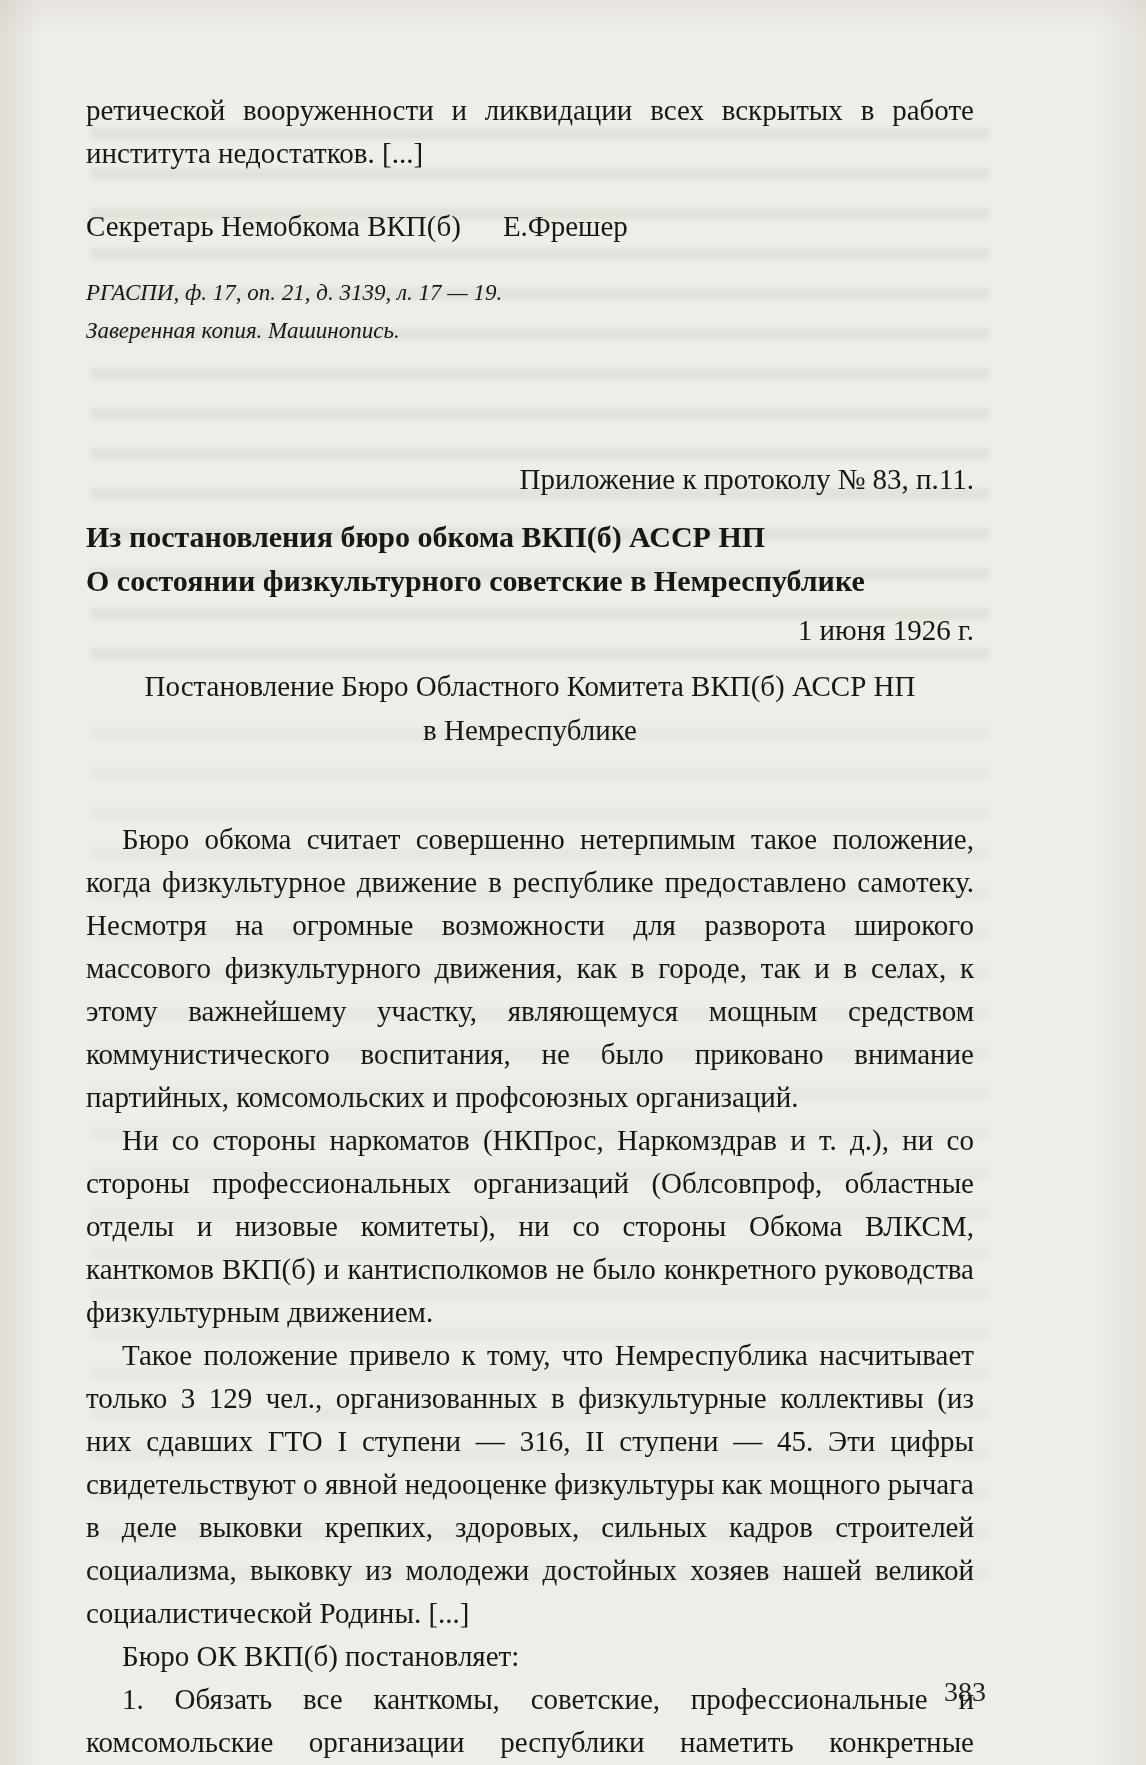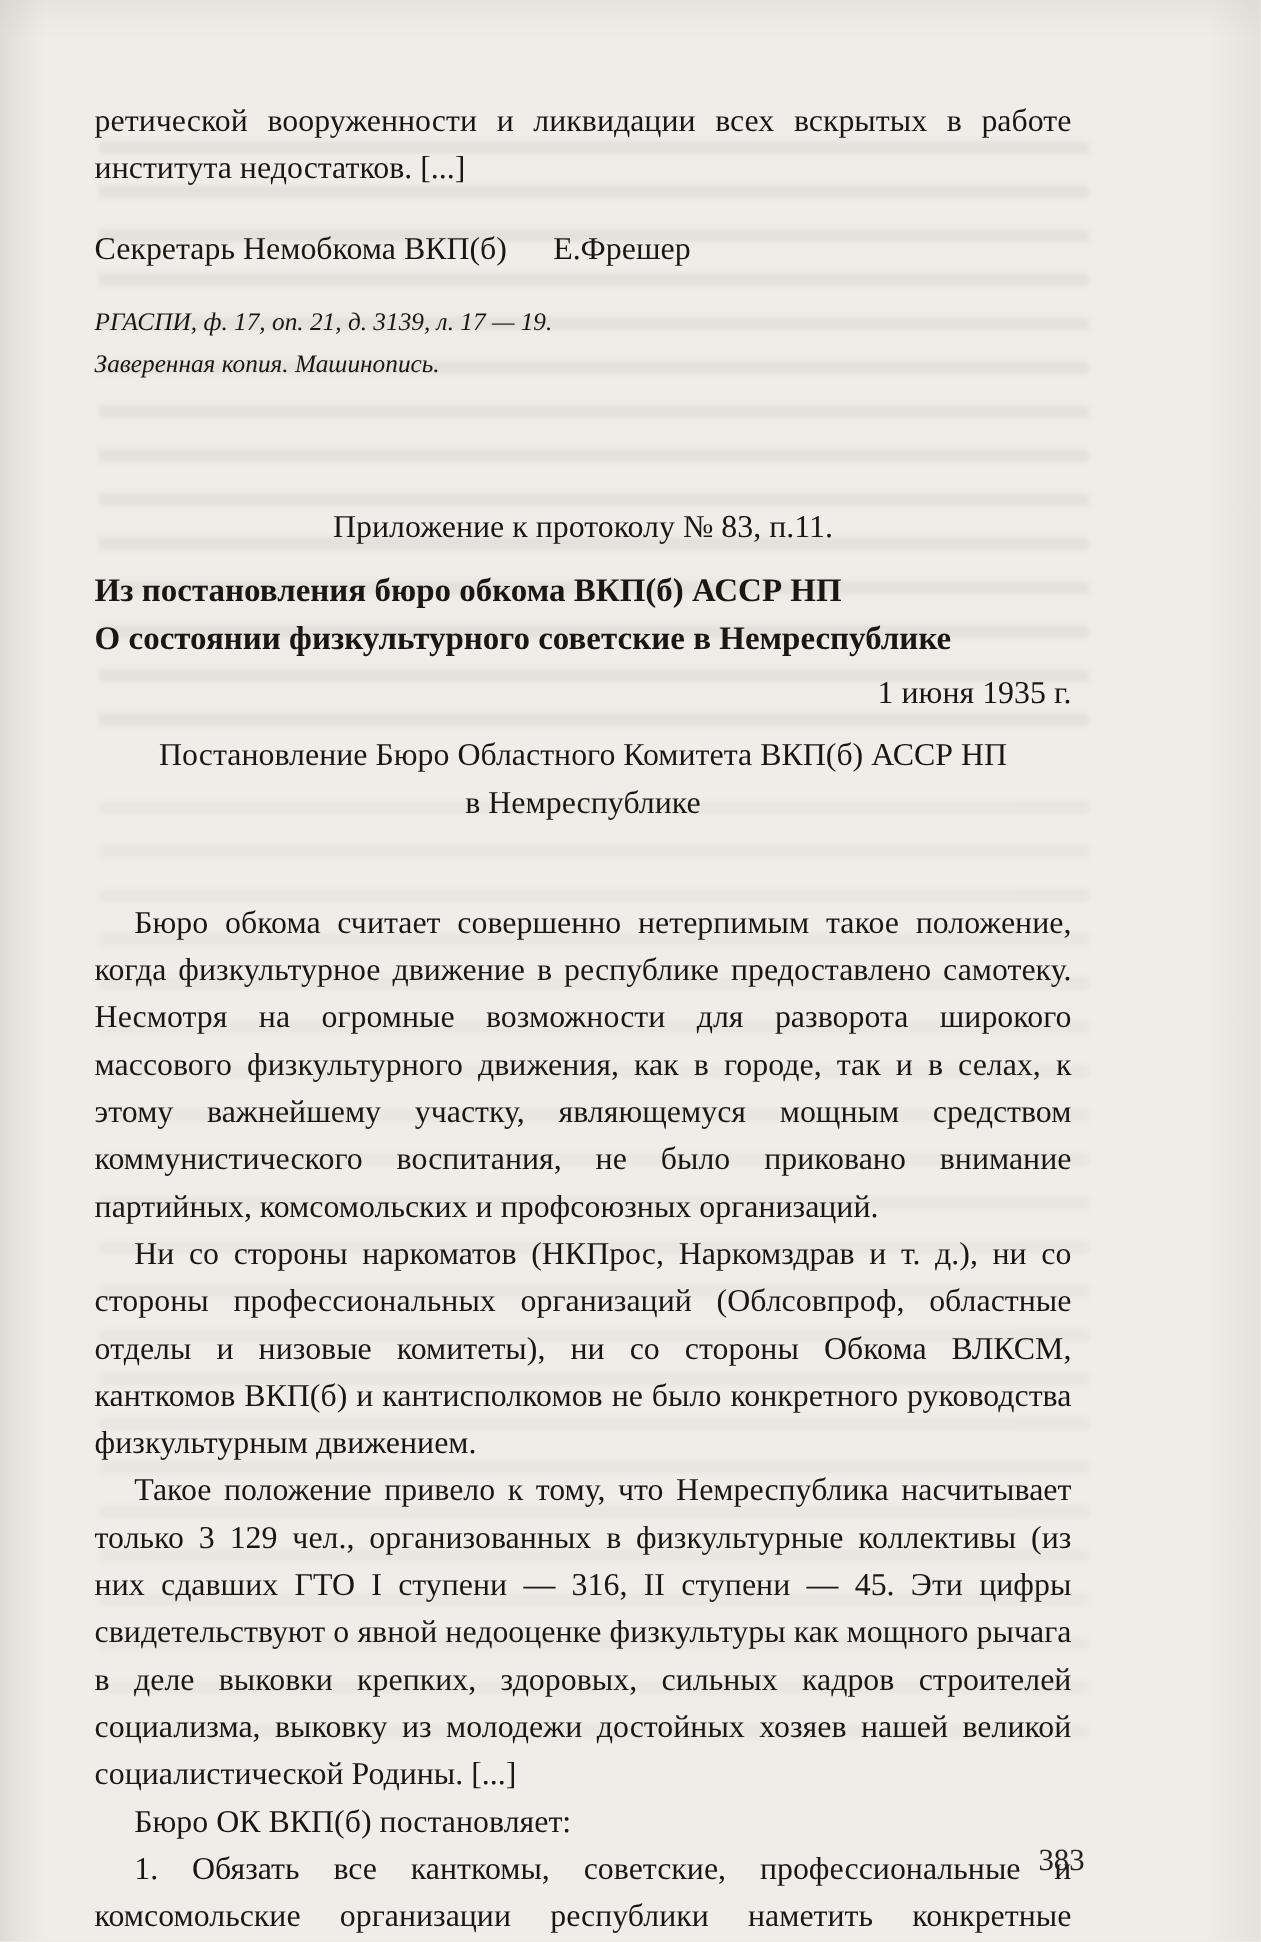--- a/index.html
+++ b/index.html
@@ -64,21 +64,21 @@
   }
 
   .citation {
     font-style: italic;
     font-size: 23px;
     line-height: 38px;
     margin-bottom: 108px;
   }
 
   .annex-note {
-    text-align: center;
+    text-align: right;
     font-size: 29px;
     line-height: 43px;
     margin-bottom: 14px;
   }
 
   .doc-title {
     text-align: left;
     font-weight: bold;
     font-size: 30px;
     line-height: 44px;
@@ -134,21 +134,21 @@
       <div>Заверенная копия. Машинопись.</div>
     </div>
 
     <div class="annex-note">Приложение к протоколу № 83, п.11.</div>
 
     <div class="doc-title">
       <div>Из постановления бюро обкома ВКП(б) АССР НП</div>
       <div>О состоянии физкультурного советские в Немреспублике</div>
     </div>
 
-    <div class="doc-date">1 июня 1935 г.</div>
+    <div class="doc-date">1 июня 1926 г.</div>
 
     <div class="doc-subtitle">
       <div>Постановление Бюро Областного Комитета ВКП(б) АССР НП</div>
       <div>в Немреспублике</div>
     </div>
 
     <p class="para">Бюро обкома считает совершенно нетерпимым такое положение, когда физкультурное движение в республике предоставлено самотеку. Несмотря на огромные возможности для разворота широкого массового физкультурного движения, как в городе, так и в селах, к этому важнейшему участку, являющемуся мощным средством коммунистического воспитания, не было приковано внимание партийных, комсомольских и профсоюзных организаций.</p>
 
     <p class="para">Ни со стороны наркоматов (НКПрос, Наркомздрав и т. д.), ни со стороны профессиональных организаций (Облсовпроф, областные отделы и низовые комитеты), ни со стороны Обкома ВЛКСМ, канткомов ВКП(б) и кантисполкомов не было конкретного руководства физкультурным движением.</p>
 

